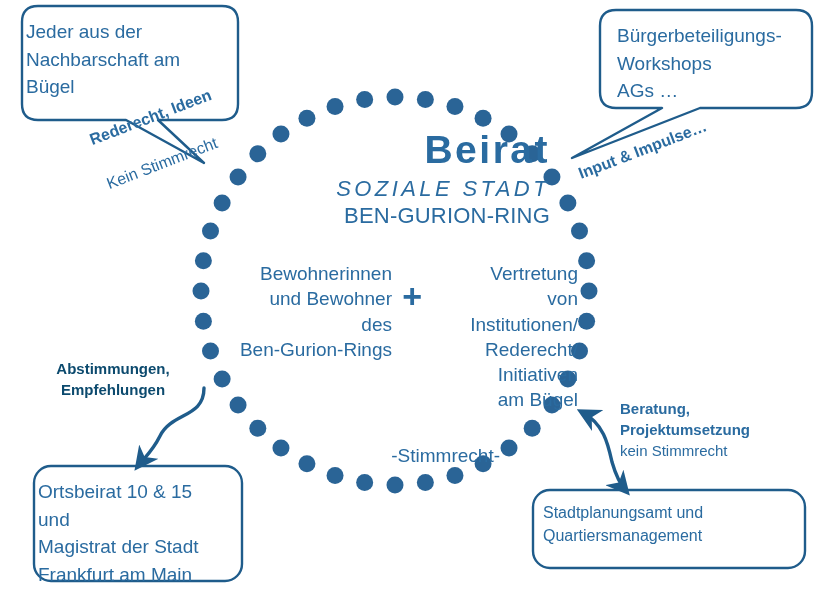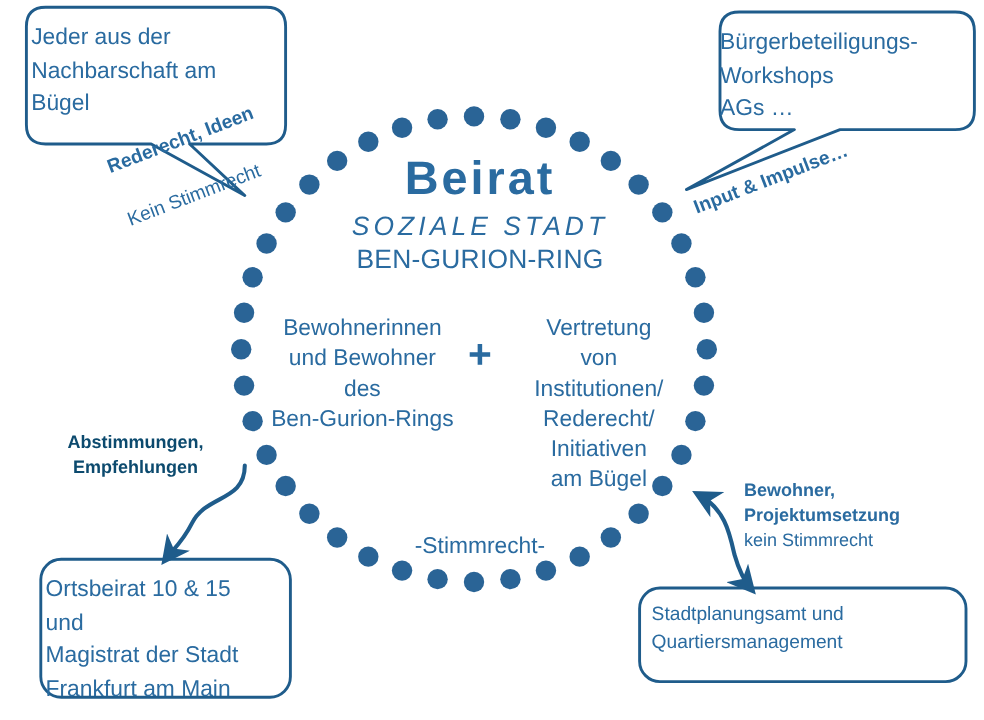--- a/index.html
+++ b/index.html
@@ -23,21 +23,21 @@
   #diagram-svg {
     position: absolute;
     left: 0;
     top: 0;
     width: 820px;
     height: 600px;
   }
   .txt {
     position: absolute;
     color: #2A6BA0;
-    text-align: center;
+    text-align: right;
     line-height: 1.22;
     white-space: pre-line;
     pointer-events: none;
   }
   
   #title-beirat {
     left: 250px;
     top: 126px;
     width: 300px;
     font-size: 39px;
@@ -100,21 +100,21 @@
     pointer-events: none;
   }
   #bubble-tl-text {
     left: 26px;
     top: 18px;
     width: 216px;
     font-size: 19px;
     line-height: 1.45;
   }
   #bubble-tr-text {
-    left: 600px;
+    left: 617px;
     top: 22px;
     width: 200px;
     font-size: 19px;
     line-height: 1.45;
   }
   #box-bl-text {
     left: 38px;
     top: 478px;
     width: 200px;
     font-size: 19px;
@@ -298,18 +298,18 @@
     <span class="l1">Rederecht, Ideen</span>
     <span class="l2">Kein Stimmrecht</span>
   </div>
 
   <div class="rot-label" id="label-input">Input &amp; Impulse…</div>
 
   <div id="label-abstimmungen">Abstimmungen,
 Empfehlungen</div>
 
   <div id="label-beratung">
-    <span class="bold">Bewohner,
+    <span class="bold">Beratung,
 Projektumsetzung</span>
     <span class="reg">kein Stimmrecht</span>
   </div>
 
 </div>
 
 </body></html>

